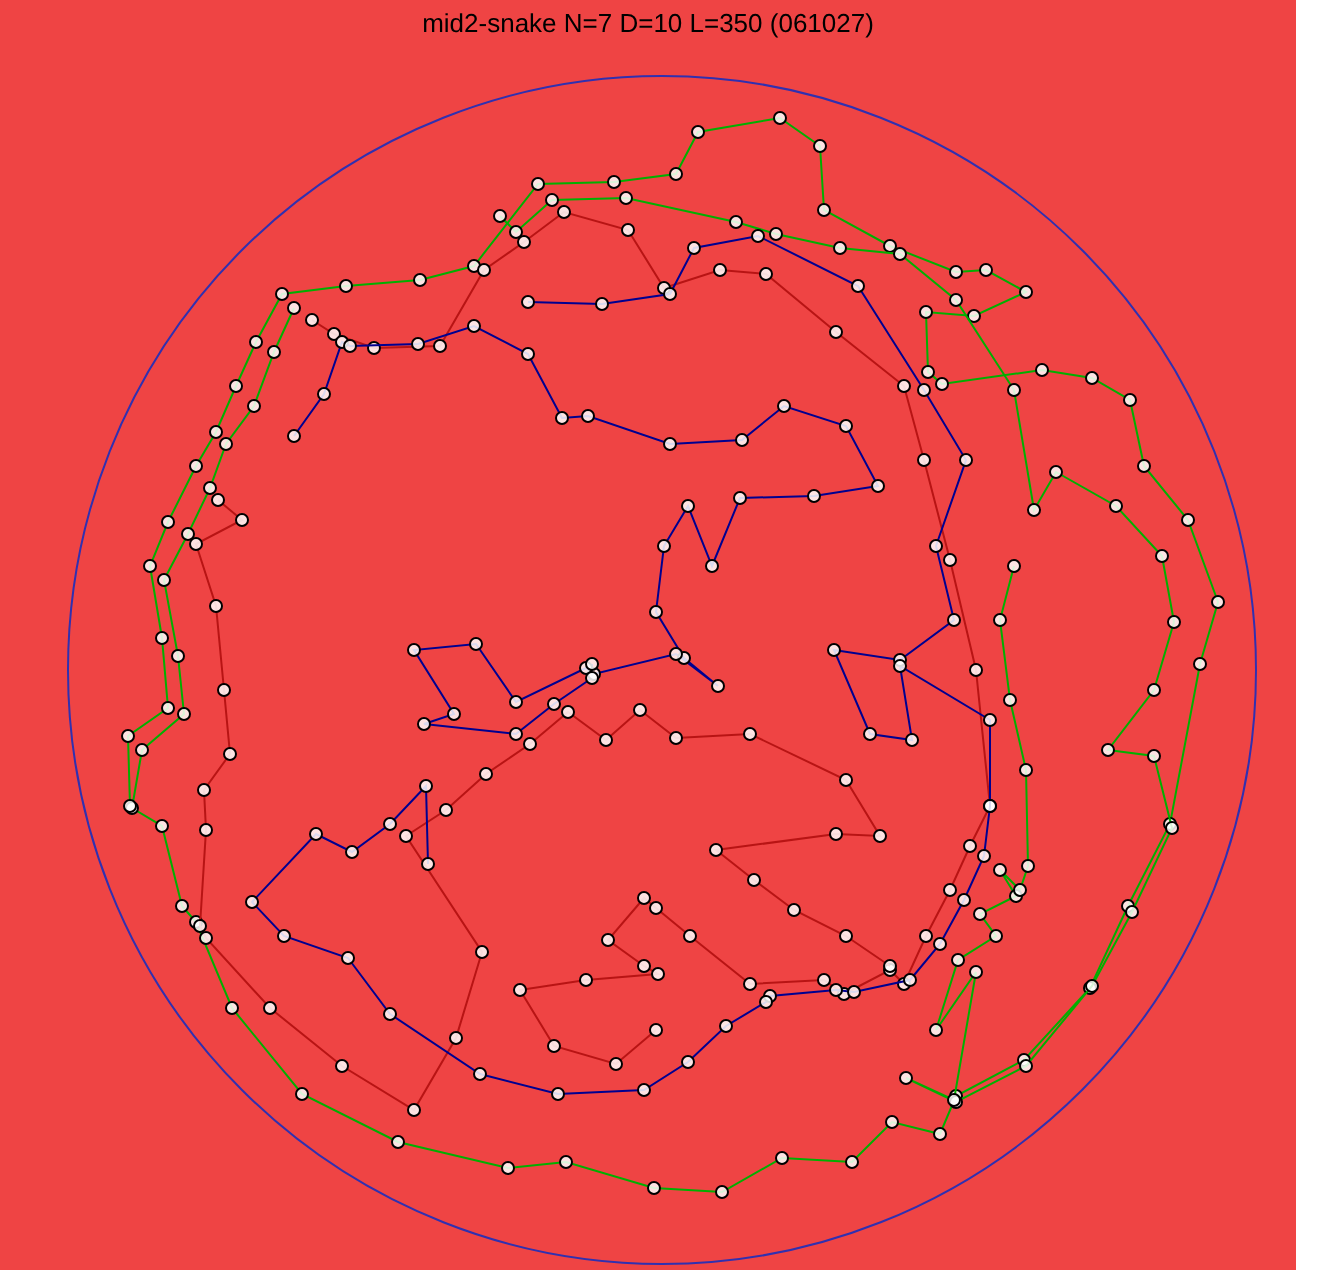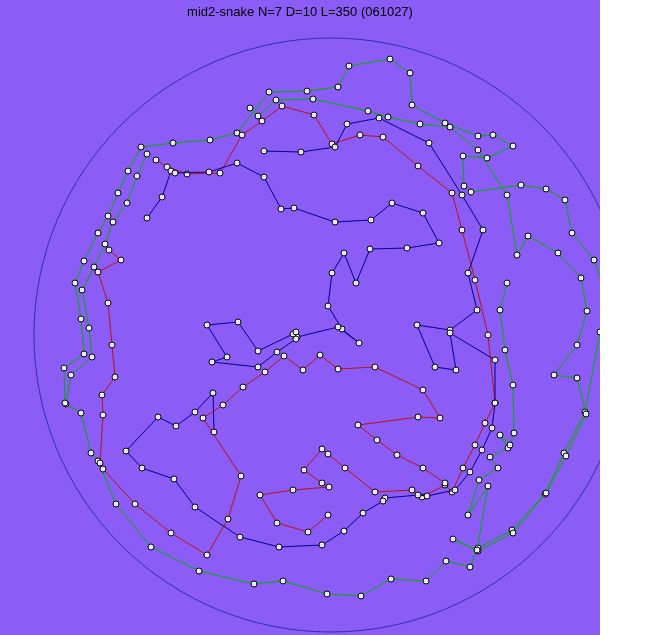--- a/index.html
+++ b/index.html
@@ -1,20 +1,20 @@
 <!DOCTYPE html>
 <html><head>
 <meta charset="utf-8">
 <style>
   html, body { margin: 0; padding: 0; background: #ffffff; }
   .figure {
     position: relative;
-    width: 600px;
+    width: 648px;
     height: 635px;
-    background: #8b5cf6;
+    background: #ef4444;
     overflow: hidden;
     font-family: "Liberation Sans", sans-serif;
   }
   .plot-title {
     position: absolute;
     top: 4px;
     left: 0;
     width: 100%;
     text-align: center;
     font-size: 13px;

